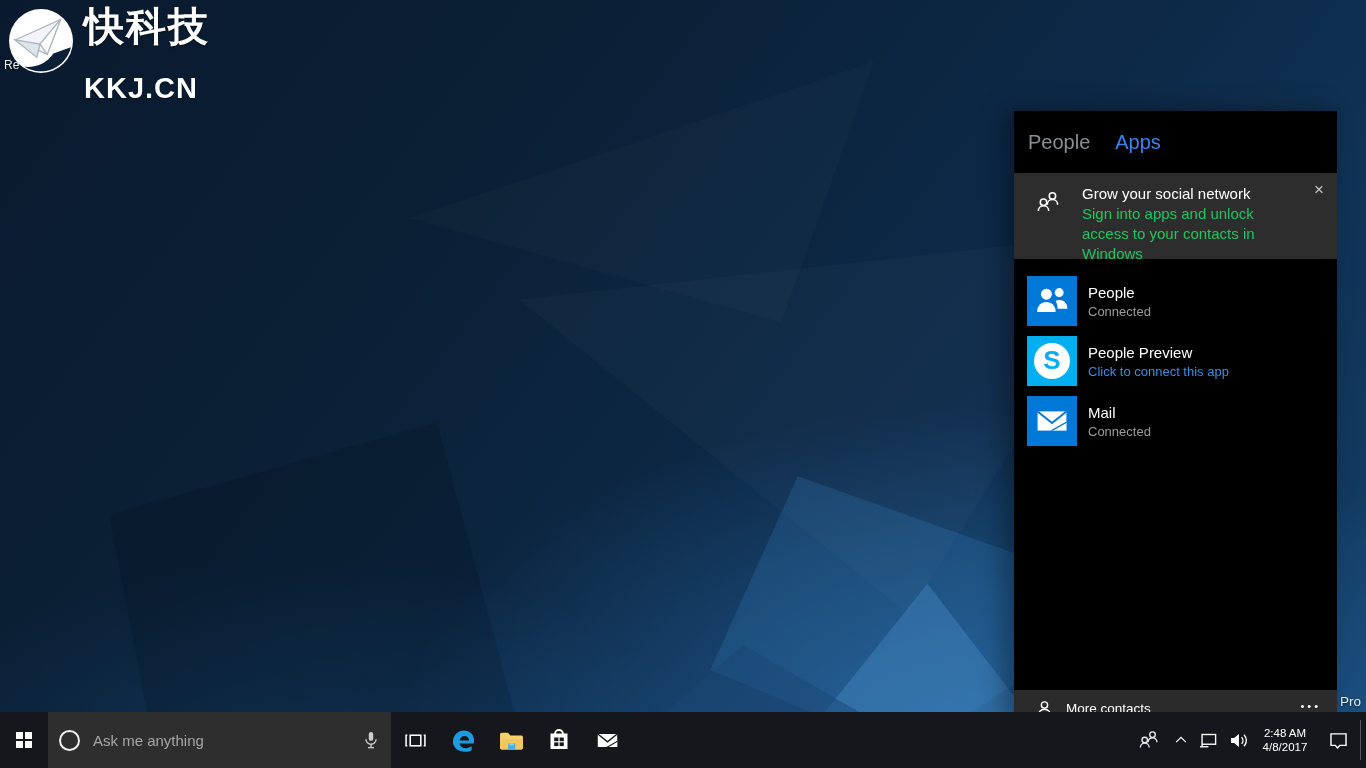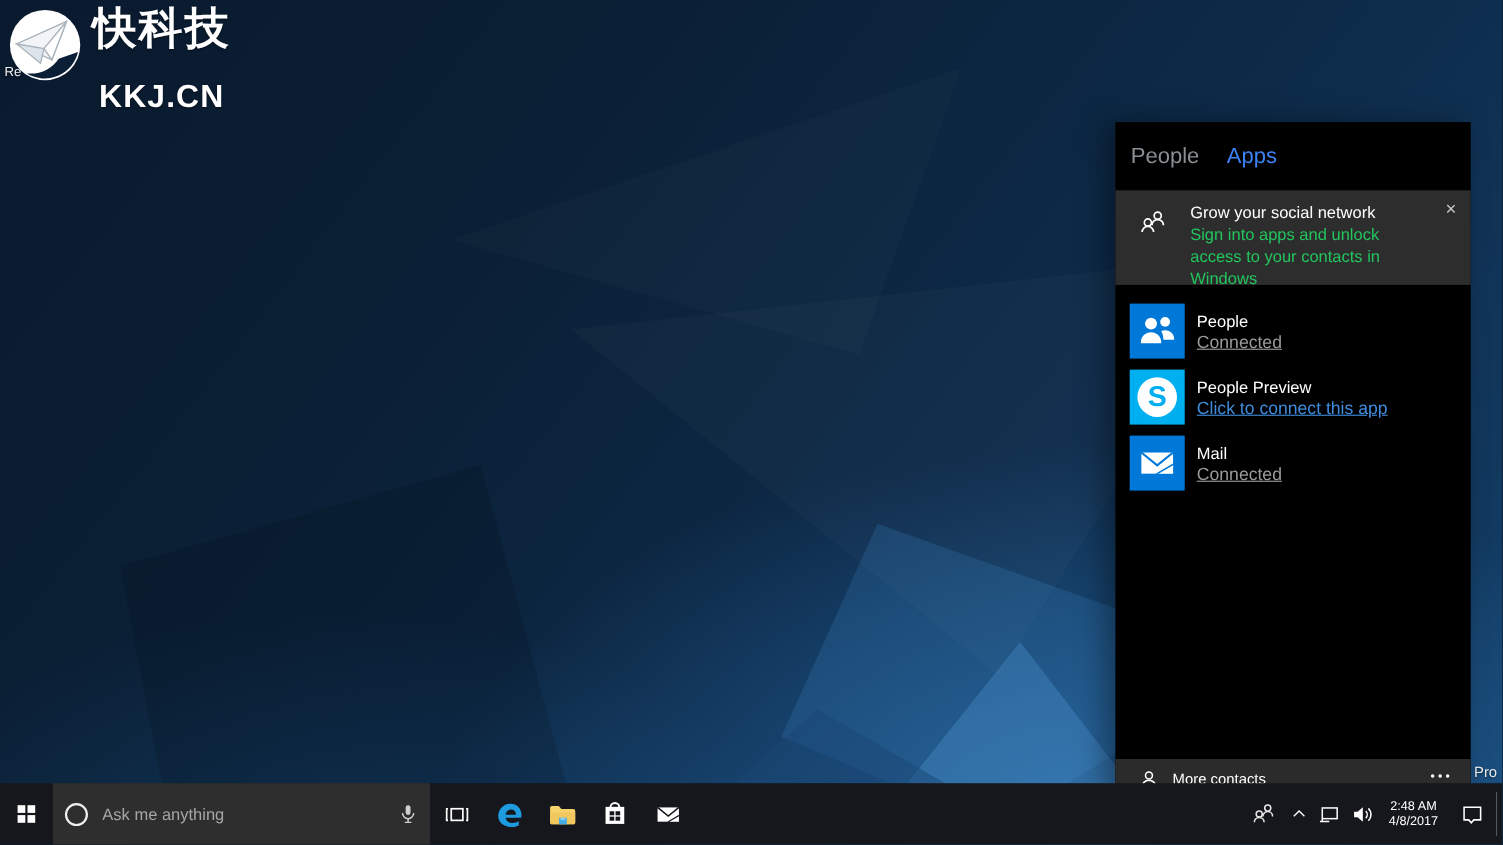--- a/index.html
+++ b/index.html
@@ -17,21 +17,21 @@
   .facet { position:absolute; z-index:0; }
   .f1 { left:38%; top:30%; width:46%; height:50%; background:rgba(255,255,255,.025); clip-path:polygon(0 18%, 100% 0, 62% 100%); }
   .f2 { left:52%; top:62%; width:32%; height:36%; background:rgba(60,135,200,.22); clip-path:polygon(20% 0, 100% 45%, 45% 100%, 0 70%); }
   .f3 { left:58%; top:76%; width:18%; height:22%; background:rgba(90,165,225,.28); clip-path:polygon(0 100%, 55% 0, 100% 85%); }
   .f4 { left:8%; top:55%; width:30%; height:40%; background:rgba(0,0,0,.12); clip-path:polygon(0 30%, 80% 0, 100% 100%, 10% 100%); }
   .f5 { left:30%; top:8%; width:34%; height:34%; background:rgba(255,255,255,.02); clip-path:polygon(0 60%, 100% 0, 80% 100%); }
   .f6 { left:44%; top:84%; width:26%; height:16%; background:rgba(25,70,115,.5); clip-path:polygon(0 100%, 40% 0, 100% 100%); }
 
   
   .recycle-label { position:absolute; left:4px; top:58px; z-index:1; color:#eef2f5; font-size:12px; text-shadow:0 1px 2px rgba(0,0,0,.8); }
-  .brand { position:absolute; left:8px; top:4px; z-index:2; display:flex; align-items:flex-start;text-align:center; }
+  .brand { position:absolute; left:8px; top:4px; z-index:2; display:flex; align-items:flex-start; }
   .brand-logo { width:66px; height:66px; margin-top:4px; }
   .brand-text { margin-left:10px; color:#fff; }
   .brand-cjk { font-size:40px; font-weight:bold; line-height:44px; letter-spacing:2px; text-shadow:0 1px 2px rgba(0,0,0,.5); }
   .brand-latin { font-size:29px; font-weight:bold; line-height:32px; letter-spacing:1px; text-shadow:0 1px 2px rgba(0,0,0,.5);margin-top:24px; }
 
   
   .build-watermark { position:absolute; right:5px; z-index:1; color:rgba(242,245,248,.96); font-size:13.5px; text-align:right; text-shadow:0 1px 2px rgba(0,0,0,.55); }
   .wm1 { top:694px; } .wm2 { top:712px; }
 
   
@@ -51,21 +51,21 @@
   .app-list { padding:17px 0 0 13px; }
   .app-row { display:flex; align-items:center; height:50px; margin-bottom:10px; }
   .app-tile { width:50px; height:50px; flex:0 0 50px; display:flex; align-items:center; justify-content:center; }
   .tile-people { background:#0078d7; }
   .tile-skype  { background:#00aff0; }
   .tile-mail   { background:#0078d7; }
   .skype-circle { width:36px; height:36px; background:#fff; border-radius:50%; display:flex; align-items:center; justify-content:center; }
   .skype-s { color:#00aff0; font-size:26px; font-weight:bold; line-height:26px; transform:translateY(-1px); }
   .app-text { margin-left:11px; }
   .app-name { color:#fff; font-size:15px; line-height:19px; }
-  .app-status { font-size:16px; line-height:17px; margin-top:1px;text-decoration:underline; }
+  .app-status { font-size:13px; line-height:17px; margin-top:1px; }
   .status-connected { color:#9b9b9b; }
   .status-link { color:#3e8ddd; cursor:pointer; }
 
   .panel-footer { position:absolute; left:0; right:0; bottom:0; height:36px; background:#2b2b2b; display:flex; align-items:center; }
   .footer-icon { margin-left:21px; }
   .footer-label { margin-left:12px; color:#fff; font-size:13.5px; }
   .footer-dots { position:absolute; right:16px; top:10px; color:#fff; font-size:11px; letter-spacing:3px; cursor:default; }
 
   
   .taskbar { position:absolute; left:0; right:0; bottom:0; height:56px; background:#15171c; z-index:10; display:flex; align-items:stretch; }

